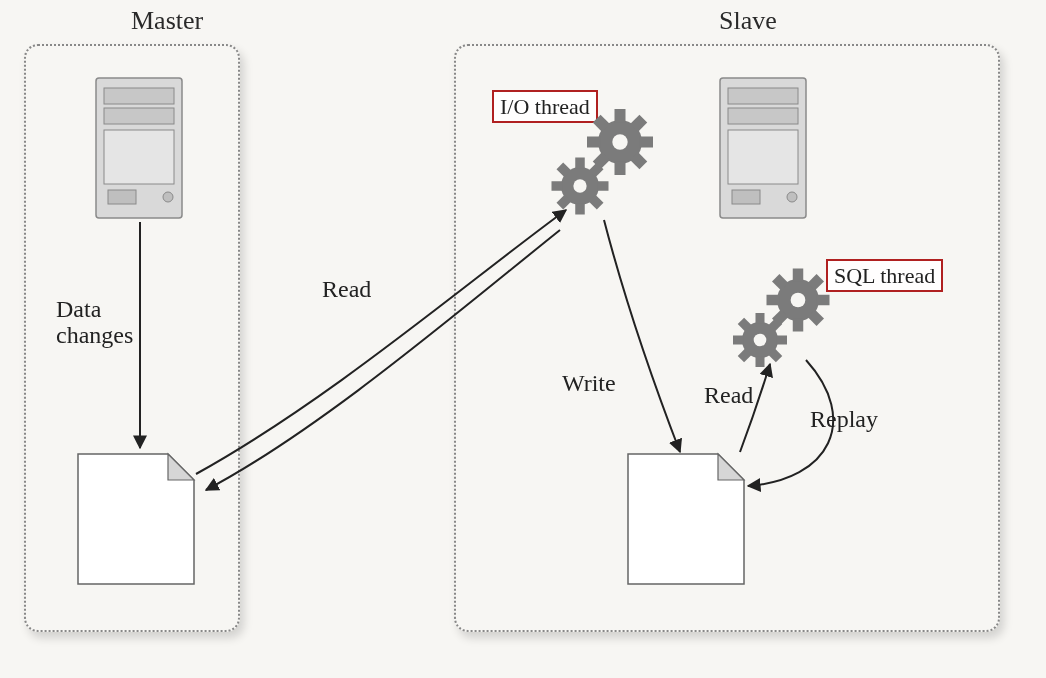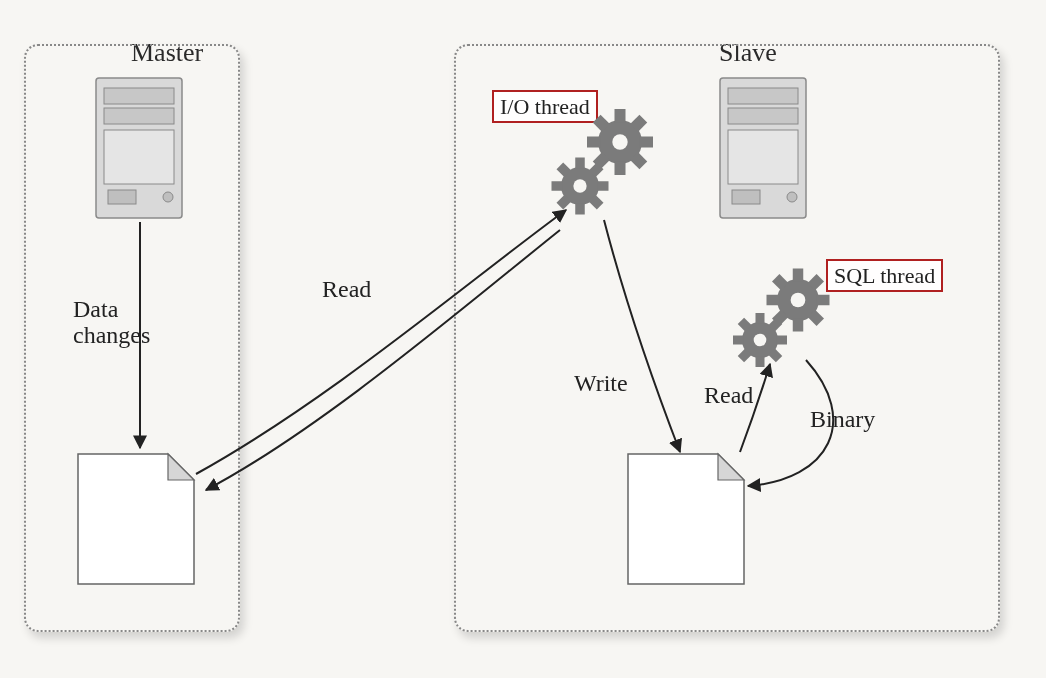--- a/index.html
+++ b/index.html
@@ -10,21 +10,20 @@
     height: 678px;
     font-family: Georgia, "Times New Roman", serif;
     background: #f7f6f3;
     position: relative;
     color: #222;
   }
   .title {
     position: absolute;
     font-size: 26px;
     color: #2a2a2a;
-    margin-top: 32px;
   }
   .dashed-box {
     position: absolute;
     border: 2px dotted #888;
     border-radius: 14px;
     background: rgba(255,255,255,0);
     box-shadow: 4px 6px 10px rgba(0,0,0,0.15);
   }
   .red-box {
     position: absolute;
@@ -34,43 +33,43 @@
     font-size: 22px;
     line-height: 1.15;
     color: #222;
     text-align: center;
   }
   .label {
     position: absolute;
     font-size: 24px;
     color: #222;
   }
-  .small-multiline { line-height: 1.1; margin-left: 17px; }
+  .small-multiline { line-height: 1.1; }
   svg.overlay {
     position: absolute;
     left: 0; top: 0;
     width: 1046px; height: 678px;
     pointer-events: none;
   }
 </style>
 </head>
 <body>
 
 <div class="title" style="left:131px; top:6px;">Master</div>
 <div class="title" style="left:719px; top:6px;">Slave</div>
 
 <div class="dashed-box" style="left:24px; top:44px; width:216px; height:588px;"></div>
 <div class="dashed-box" style="left:454px; top:44px; width:546px; height:588px;"></div>
 
 <div class="label small-multiline" style="left:56px; top:296px; white-space:pre;">Data
 changes</div>
 <div class="label" style="left:322px; top:276px;">Read</div>
-<div class="label" style="left:574px; top:370px;">Write</div>
+<div class="label" style="left:562px; top:370px;">Write</div>
 <div class="label" style="left:704px; top:382px;">Read</div>
-<div class="label" style="left:810px; top:406px;">Binary</div>
+<div class="label" style="left:810px; top:406px;">Replay</div>
 
 <div class="red-box" style="left:492px; top:90px;">I/O thread</div>
 
 <div class="red-box" style="left:826px; top:259px;">SQL thread</div>
 
 <div class="red-box small-multiline" style="left:90px; top:498px; white-space:pre;">Binary
 log</div>
 
 <div class="red-box small-multiline" style="left:640px; top:498px; white-space:pre;">Relay
 log</div>

